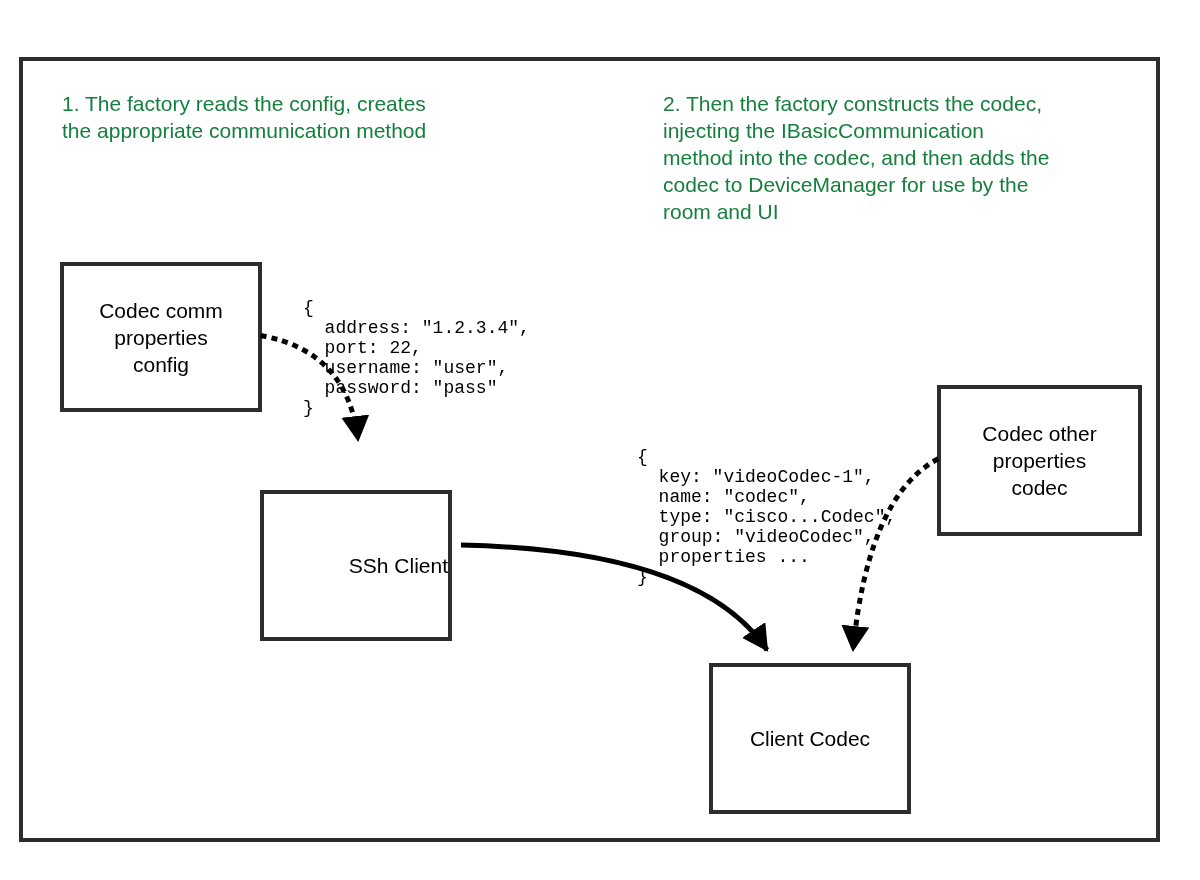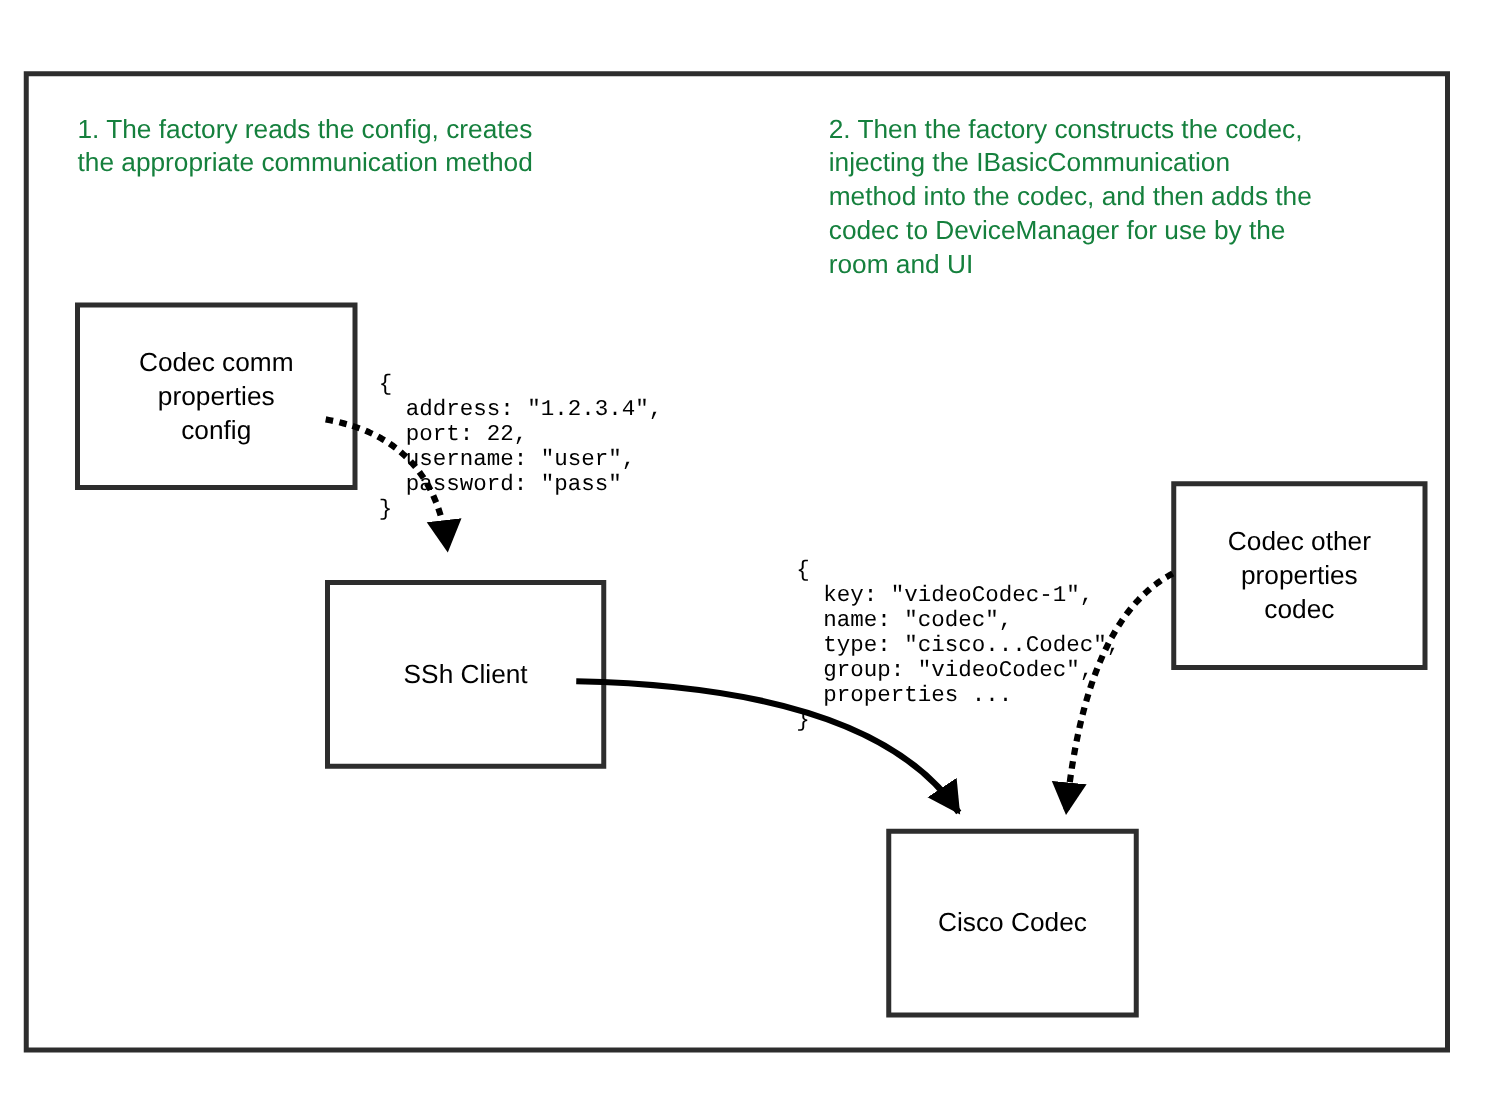--- a/index.html
+++ b/index.html
@@ -46,22 +46,22 @@
     background: #ffffff;
     display: flex;
     align-items: center;
     justify-content: center;
     text-align: center;
     font-size: 21px;
     line-height: 27px;
     white-space: pre-line;
     z-index: 2;
   }
-  .box-codec-comm  { left: 60px;  top: 242px; width: 226px; height: 150px; }
-  .box-ssh-client  { left: 260px; top: 464px; width: 225px; height: 151px; }
+  .box-codec-comm  { left: 60px;  top: 262px; width: 202px; height: 150px; }
+  .box-ssh-client  { left: 260px; top: 490px; width: 192px; height: 151px; justify-content: flex-end; }
   .box-codec-other { left: 937px; top: 385px; width: 205px; height: 151px; }
   .box-cisco-codec { left: 709px; top: 663px; width: 202px; height: 151px; }
   .code {
     position: absolute;
     white-space: pre;
     font-family: "Liberation Mono", "DejaVu Sans Mono", monospace;
     font-size: 18px;
     line-height: 20px;
     color: #000000;
     z-index: 1;
@@ -103,21 +103,21 @@
     <span>SSh Client</span>
   </div>
 
   <div class="dbox box-codec-other">
     <span>Codec other
 properties
 codec</span>
   </div>
 
   <div class="dbox box-cisco-codec">
-    <span>Cisco Codec</span>
+    <span>Client Codec</span>
   </div>
 
   <div class="code code1">{
   address: "1.2.3.4",
   port: 22,
   username: "user",
   password: "pass"
 }</div>
 
   <div class="code code2">{

